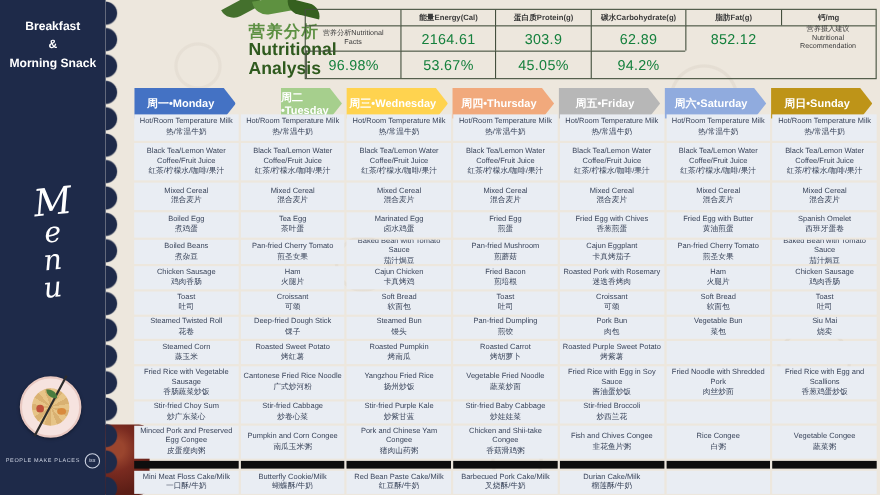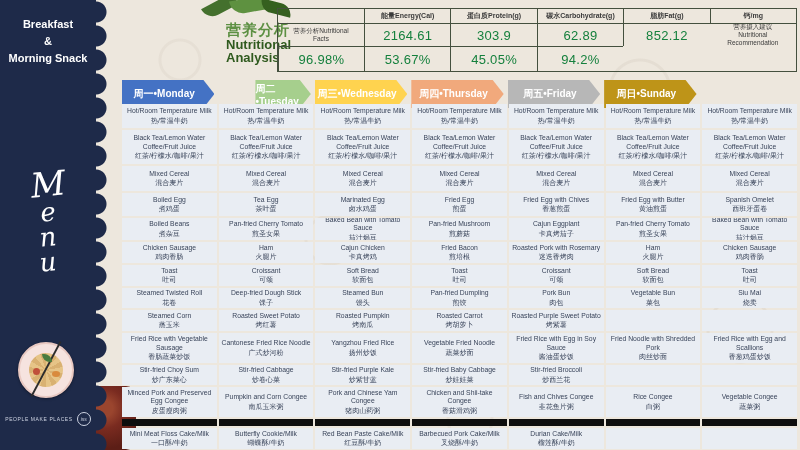--- a/index.html
+++ b/index.html
@@ -45,21 +45,21 @@
   .food-photo{position:absolute;left:88px;top:386px;width:48px;height:64px;border-radius:10px;z-index:1;
     background:radial-gradient(circle at 35% 35%,#9A452E 0 8px,#7A2B20 20px,#5C1E16 40px);}
   
   .leaves{position:absolute;left:196px;top:-4px;width:100px;height:28px;z-index:2;}
   .leaf{position:absolute;border-radius:0 14px 0 14px;}
   .leaf.l1{left:6px;top:4px;width:36px;height:13px;background:#44702D;transform:rotate(-28deg);}
   .leaf.l2{left:34px;top:2px;width:40px;height:14px;background:#5E9140;transform:rotate(-10deg);}
   .leaf.l3{left:64px;top:6px;width:32px;height:12px;background:#35601F;transform:rotate(14deg);}
   .analysis{position:absolute;left:204px;top:22px;z-index:2;line-height:1.05;margin-left:22px;}
   .analysis .zh{color:#5D9043;font-size:15px;font-weight:bold;letter-spacing:1px;}
-  .analysis .en{color:#2F5A1E;font-size:13px;font-weight:bold;}
+  .analysis .en{color:#2F5A1E;font-size:16px;font-weight:bold;}
   
   .ntable{position:absolute;left:277px;top:8px;width:518px;z-index:2;
     display:grid;grid-template-columns:86px repeat(5,1fr);grid-template-rows:14px 23px 25px;
     border:1px solid #44503E;}
   .nt-cell{border-left:1px solid #44503E;border-top:1px solid #44503E;display:flex;align-items:center;justify-content:center;
     text-align:center;color:#15803d;}
   .nt-cell.first{border-left:none;}
   .nt-cell.toprow{border-top:none;}
   .nt-head{font-size:7px;font-weight:bold;color:#3A3A3A;}
   .nt-label{font-size:6.5px;white-space:pre-line;line-height:1.25;color:#3A3A3A;}
@@ -145,20 +145,21 @@
     <div class="nt-cell nt-val">45.05%</div>
     <div class="nt-cell nt-val">94.2%</div>
   </div>
 
 <div class="day-row">
     <div class="day-arrow" style="background: rgb(68, 114, 196); z-index: 7;">周一•Monday</div>
     <div class="day-arrow" style="background: rgb(166, 207, 141); z-index: 6; margin-left: 37px;">周二•Tuesday</div>
     <div class="day-arrow" style="background: rgb(255, 211, 79); z-index: 5;">周三•Wednesday</div>
     <div class="day-arrow" style="background: rgb(241, 169, 124); z-index: 4;">周四•Thursday</div>
     <div class="day-arrow" style="background: rgb(183, 183, 183); z-index: 3;">周五•Friday</div>
+    <div class="day-arrow" style="background: rgb(144, 171, 222); z-index: 2;">周六•Saturday</div>
     <div class="day-arrow" style="background: rgb(190, 148, 24); z-index: 1;">周日•Sunday</div>
   </div>
 
 <div class="menu-grid">
     <div class="menu-cell">
       <div class="en">Hot/Room Temperature Milk</div>
       <div class="zh">热/常温牛奶</div>
     </div>
     <div class="menu-cell">
       <div class="en">Hot/Room Temperature Milk</div>

